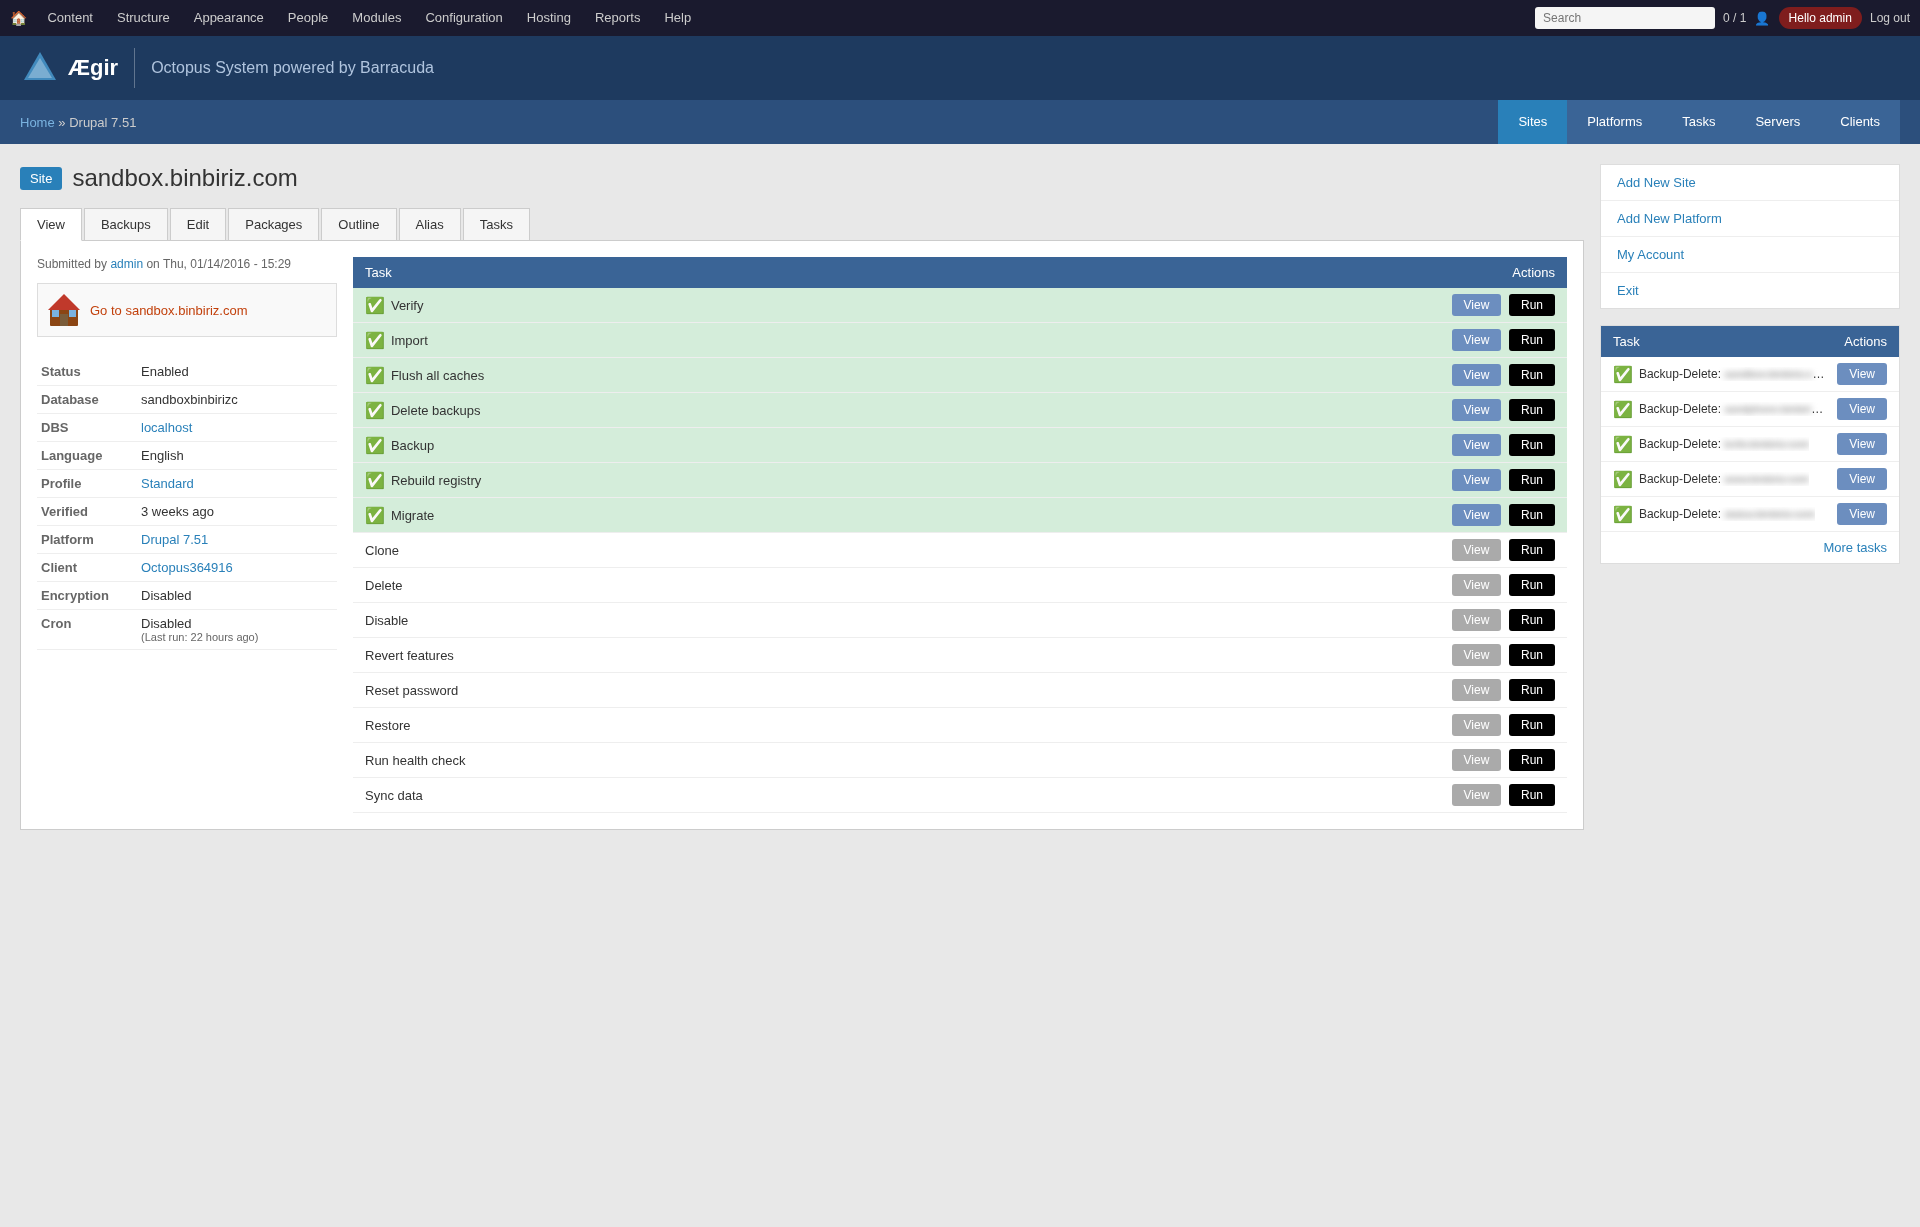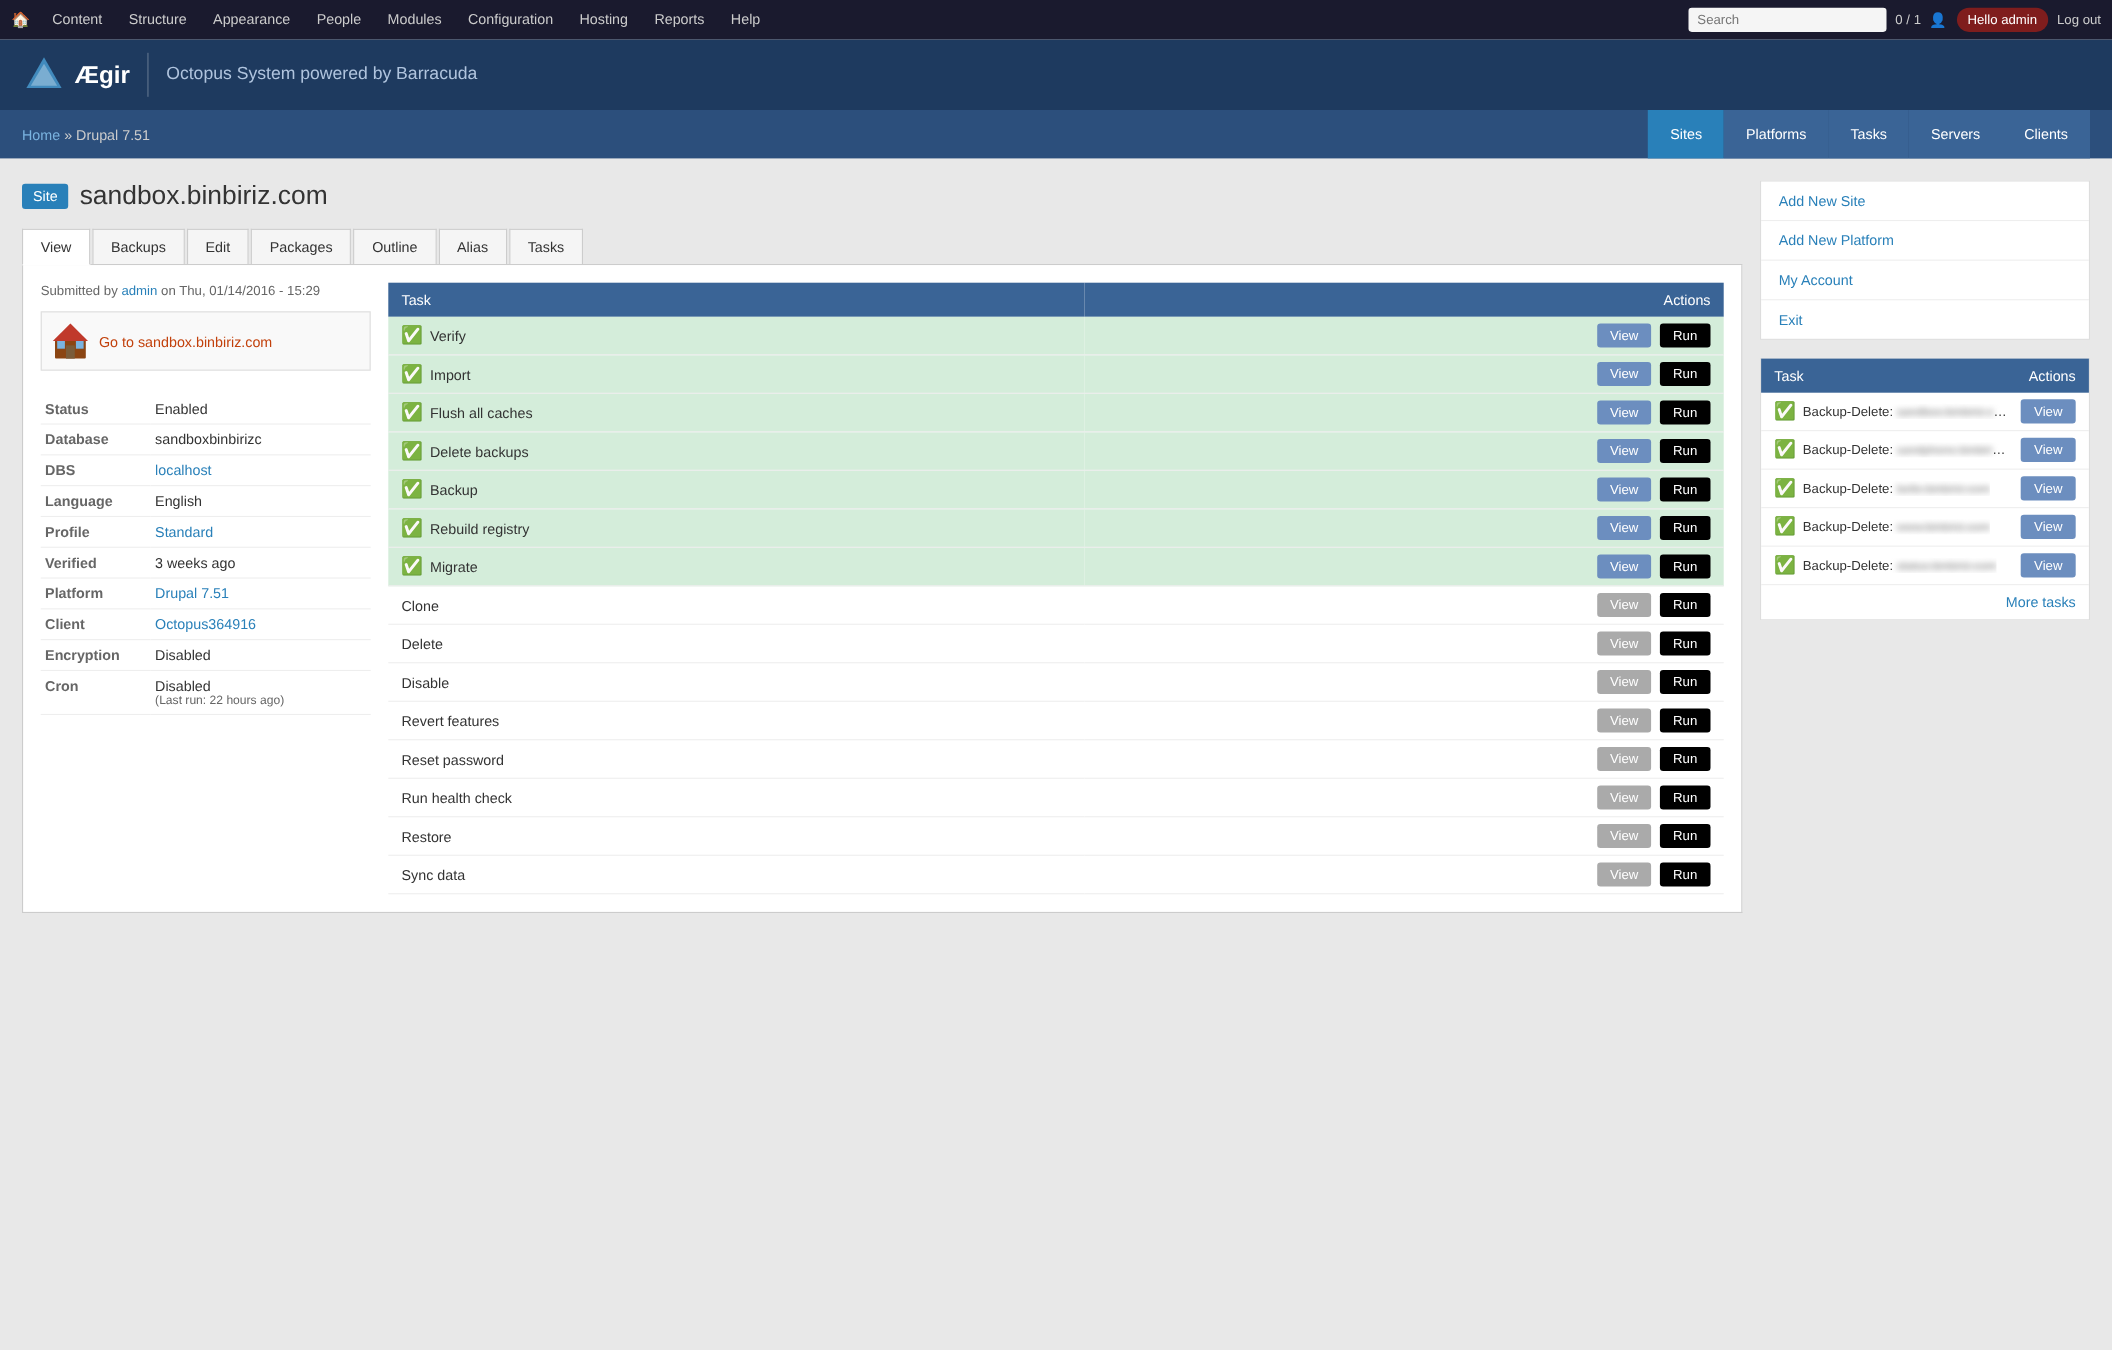--- a/index.html
+++ b/index.html
@@ -518,28 +518,28 @@
   </td>
               </tr>
               <tr class="task-row">
                 <td><span>Reset password</span></td>
                 <td>
     <button class="btn btn-view-gray">View</button>
     <button class="btn btn-run">Run</button>
   </td>
               </tr>
               <tr class="task-row">
+                <td><span>Restore</span></td>
+                <td>
+    <button class="btn btn-view-gray">View</button>
+    <button class="btn btn-run">Run</button>
+  </td>
+              </tr>
+              <tr class="task-row">
                 <td><span>Run health check</span></td>
-                <td>
-    <button class="btn btn-view-gray">View</button>
-    <button class="btn btn-run">Run</button>
-  </td>
-              </tr>
-              <tr class="task-row">
-                <td><span>Restore</span></td>
                 <td>
     <button class="btn btn-view-gray">View</button>
     <button class="btn btn-run">Run</button>
   </td>
               </tr>
               <tr class="task-row">
                 <td><span>Sync data</span></td>
                 <td>
     <button class="btn btn-view-gray">View</button>
     <button class="btn btn-run">Run</button>

